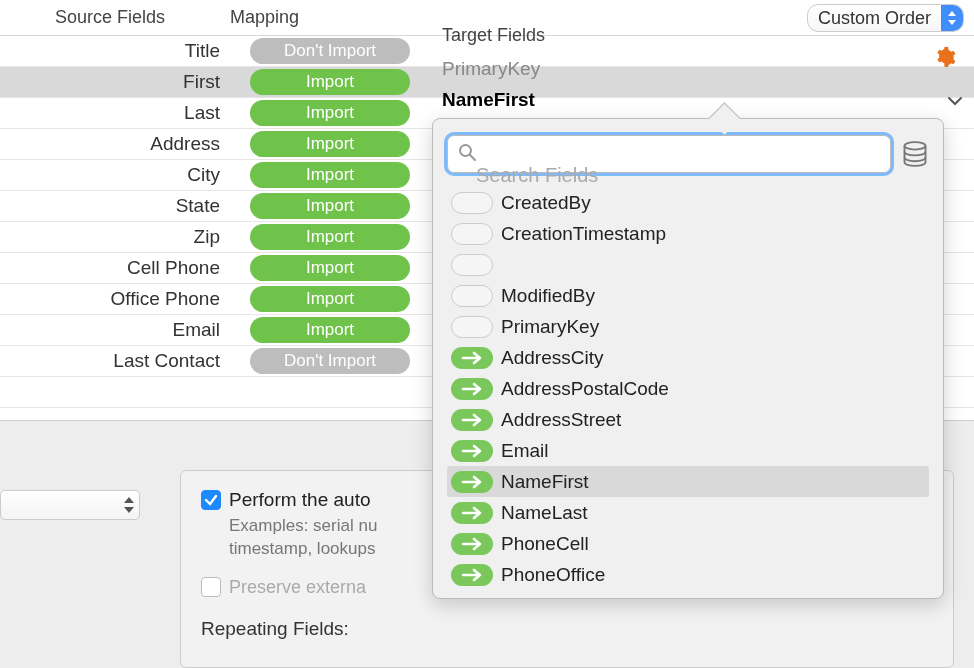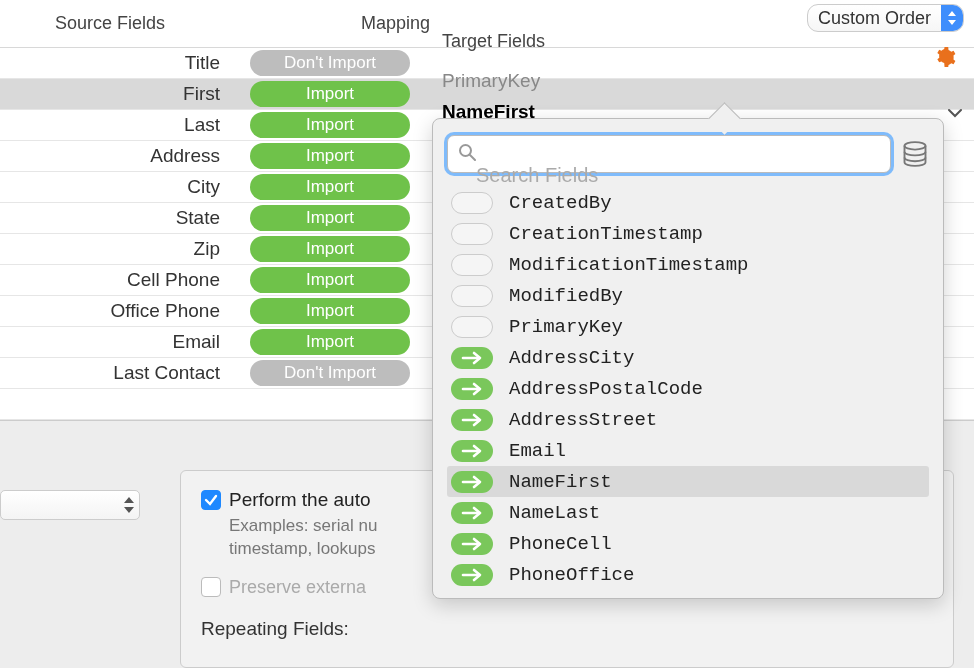--- a/index.html
+++ b/index.html
@@ -11,28 +11,28 @@
     width: 974px;
     height: 668px;
     overflow: hidden;
     position: relative;
   }
 
   .header-row {
     display: flex;
     align-items: center;
     border-bottom: 1px solid #d8d8d8;
-    height: 48px;
+    height: 36px;
     background: #fff;
   }
   .col-source { width: 230px; text-align: right; padding-right: 10px; }
   .col-mapping { width: 200px; text-align: center; }
   .col-target { flex: 1; padding-left: 12px; display: flex; align-items: center; margin-top: 36px; }
   .header-row .col-source { text-align: center; font-weight: 400; color: #444; }
-  .header-row .col-mapping { text-align: right; font-weight: 400; color: #444; }
+  .header-row .col-mapping { text-align: left; font-weight: 400; color: #444; }
   .header-row .col-target { font-weight: 400; color: #444; }
 
   .order-select {
     position: absolute;
     right: 10px;
     top: 4px;
     display: flex;
     align-items: center;
     border: 1px solid #ccc;
     border-radius: 11px;
@@ -242,27 +242,26 @@
     height: 28px;
     flex-shrink: 0;
   }
 
   .field-list {
     list-style: none;
   }
   .field-item {
     display: flex;
     align-items: center;
-    gap: 16px;
+    gap: 8px;
     height: 31px;
     padding: 0 4px;
     font-size: 19px;
     color: #222;
     border-radius: 3px;
-    font-family: Liberation Mono, monospace;
   }
   .field-item.sel {
     background: #d9d9d9;
   }
   .mini-pill {
     width: 42px;
     height: 22px;
     border-radius: 12px;
     display: flex;
     align-items: center;
@@ -446,21 +445,20 @@
       <li class="field-item">
         <span class="mini-pill unused"></span>
         <span>CreatedBy</span>
       </li>
       <li class="field-item">
         <span class="mini-pill unused"></span>
         <span>CreationTimestamp</span>
       </li>
       <li class="field-item">
         <span class="mini-pill unused"></span>
-        <span>ModificationTimestamp</span>
       </li>
       <li class="field-item">
         <span class="mini-pill unused"></span>
         <span>ModifiedBy</span>
       </li>
       <li class="field-item">
         <span class="mini-pill unused"></span>
         <span>PrimaryKey</span>
       </li>
       <li class="field-item">

